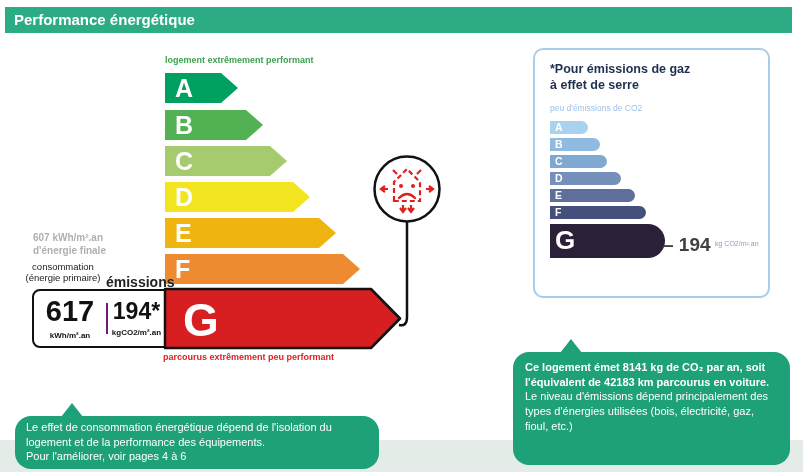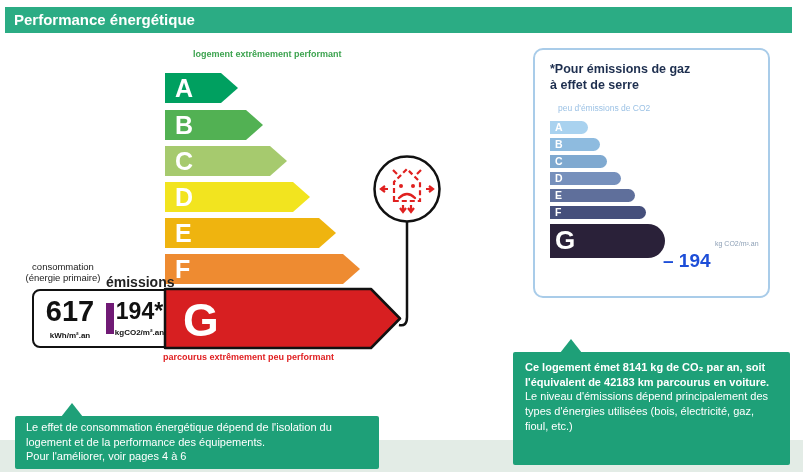--- a/index.html
+++ b/index.html
@@ -5,71 +5,71 @@
   * { margin:0; padding:0; box-sizing:border-box; }
   body { font-family:"Liberation Sans", sans-serif; background:#fff; }
   #stage { position:relative; width:803px; height:472px; background:#fff; overflow:hidden; }
 
   
   .header-bar { position:absolute; left:5px; top:7px; width:787px; height:26px;
     background:#2BAC84; color:#fff; font-weight:bold; font-size:15px;
     line-height:26px; padding-left:9px; }
 
   
-  .scale-top-label { position:absolute; left:165px; top:49px; font-size:9px;
-    font-weight:bold; color:#3CA34F;margin-left:28px; }
+  .scale-top-label { position:absolute; left:165px; top:55px; font-size:9px;
+    font-weight:bold; color:#3CA34F; }
   .energy-arrow { position:absolute; left:165px; height:30px;
     clip-path: polygon(0 0, calc(100% - 17px) 0, 100% 50%, calc(100% - 17px) 100%, 0 100%); }
   .energy-arrow span { display:block; color:#fff; font-weight:bold; font-size:25px;
     line-height:30px; margin-left:10px; }
   .scale-bottom-label { position:absolute; left:163px; top:352px; font-size:9px;
     font-weight:bold; color:#E01F21; }
 
   
   .finale-text { position:absolute; left:33px; top:231px; font-size:10px;
     color:#AFAFAF; font-weight:bold; line-height:1.3; }
   .col-header-1 { position:absolute; left:18px; top:261px; width:90px; text-align:center;
     font-size:9.5px; font-weight:normal; color:#222; line-height:1.2; }
   .col-header-2 { position:absolute; left:106px; top:274px; width:58px; text-align:right;
     font-size:14px; font-weight:bold; color:#222; }
 
   
   .value-box { position:absolute; left:32px; top:289px; width:135px; height:59px;
     background:#fff; border:2.5px solid #111; border-radius:8px 0 0 8px; display:flex; }
   .value-cell { display:flex; flex-direction:column; align-items:center; justify-content:center; }
   .value-cell.c1 { width:72px; }
-  .value-cell.c2 { flex:1; border-left:8px solid #701a75; margin:12px 0; }
+  .value-cell.c2 { flex:1; border-left:2px solid #701a75; margin:12px 0; }
   .big-val { font-size:29px; font-weight:bold; color:#111; line-height:1; }
   .mid-val { font-size:23px; font-weight:bold; color:#111; line-height:1; }
   .unit-val { font-size:8px; font-weight:bold; color:#111; margin-top:5px; }
 
   
   .abs-svg { position:absolute; }
 
   
   .co2-panel { position:absolute; left:533px; top:48px; width:237px; height:250px;
     background:#fff; border:2px solid #A9CCE9; border-radius:10px; }
   .co2-title { position:absolute; left:15px; top:11px; font-size:12.5px; font-weight:bold;
     color:#1E2F4F; line-height:1.3; }
-  .co2-top-caption { position:absolute; left:15px; top:53px; font-size:8.5px; color:#9CC2E5;margin-left:8px; }
+  .co2-top-caption { position:absolute; left:15px; top:53px; font-size:8.5px; color:#9CC2E5; }
   .co2-bar { position:absolute; left:15px; height:13px; border-radius:0 7px 7px 0; }
   .co2-bar span { display:block; color:#fff; font-weight:bold; font-size:10.5px;
     line-height:13px; padding-left:5px; }
   .co2-bar.g { height:34px; border-radius:0 17px 17px 0; }
   .co2-bar.g span { font-size:26px; line-height:33px; }
   .co2-value { position:absolute; left:128px; top:184px; font-size:19px; font-weight:bold;
-    color:#1d4ed8;margin-top:16px; }
+    color:#404040; }
   .co2-value-unit { position:absolute; left:180px; top:190px; font-size:7px; color:#8C9FB5; }
   .co2-bottom-caption { position:absolute; left:15px; top:215px; font-size:8.5px;
     color:#8C9FB5; line-height:1.3; }
 
   
   .bottom-strip { position:absolute; left:0; top:440px; width:803px; height:32px;
     background:#E3ECE6; }
-  .note-box { position:absolute; background:#1EA078; border-radius:2px; color:#fff;
+  .note-box { position:absolute; background:#1EA078; border-radius:16px; color:#fff;
     font-size:11px; line-height:1.33; }
   .note-box::before { content:""; position:absolute; top:-13px; width:0; height:0;
     border-left:11px solid transparent; border-right:11px solid transparent;
     border-bottom:14px solid #1EA078; }
   .note-left { left:15px; top:416px; width:364px; height:53px; padding:4px 11px; }
   .note-left::before { left:46px; }
   .note-right { left:513px; top:352px; width:277px; height:113px; padding:8px 12px; }
   .note-right::before { left:47px; }
   .note-bold { font-weight:bold; }
 </style>
@@ -94,20 +94,24 @@
   <div class="energy-arrow" style="top: 182px; width: 145px; background: rgb(242, 228, 31);">
       <span>D</span>
     </div>
   <div class="energy-arrow" style="top: 218px; width: 171px; background: rgb(239, 180, 15);">
       <span>E</span>
     </div>
   <div class="energy-arrow" style="top: 254px; width: 195px; background: rgb(238, 139, 49);">
       <span>F</span>
     </div>
 
+  <div class="finale-text">
+    <div>607 kWh/m².an</div>
+    <div>d'énergie finale</div>
+  </div>
   <div class="col-header-1">
     <div>consommation</div>
     <div>(énergie primaire)</div>
   </div>
   <div class="col-header-2">émissions</div>
 
   <div class="value-box">
     <div class="value-cell c1">
       <div class="big-val">617</div>
       <div class="unit-val">kWh/m².an</div>

